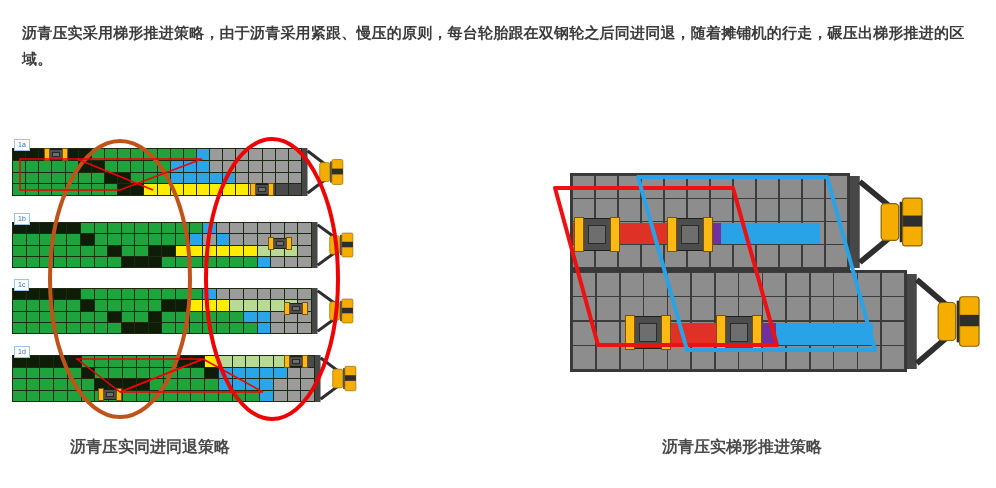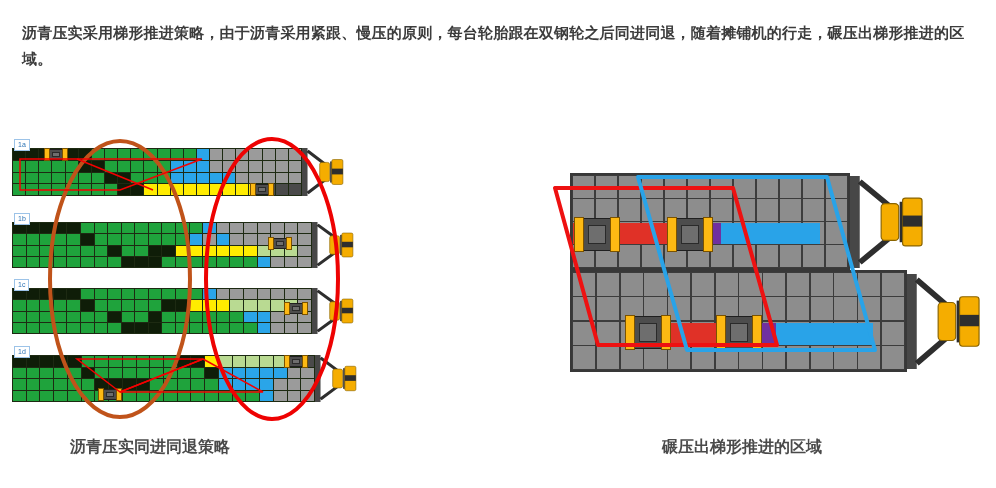--- a/index.html
+++ b/index.html
@@ -602,21 +602,21 @@
           <rect x="0" y="0" width="5" height="50" fill="#474747"></rect>
           <path d="M5,3 L21,17 M5,47 L21,33" stroke="#2e2e2e" stroke-width="3" fill="none"></path>
           <rect x="16" y="15" width="9" height="20" rx="2" fill="#f5ad00" stroke="#8a6400" stroke-width="0.6"></rect>
           <rect x="25.5" y="14" width="1.5" height="22" fill="#2e2e2e"></rect>
           <rect x="27" y="12" width="10" height="26" rx="1.5" fill="#f5ad00" stroke="#8a6400" stroke-width="0.6"></rect>
           <rect x="27" y="21.5" width="10" height="6" fill="#2e2e2e"></rect>
         </svg></div>
     </div>
 
   <div class="caption" id="cap-left" style="left: 70px; top: 437px;">沥青压实同进同退策略</div>
-  <div class="caption" id="cap-right" style="left: 662px; top: 437px;">碾压出梯形推进的区域</div>
+  <div class="caption" id="cap-right" style="left: 662px; top: 437px;">沥青压实梯形推进策略</div>
 
   <svg class="overlay" id="overlay-svg" width="996" height="488" viewBox="0 0 996 488">
       <ellipse cx="120" cy="279" rx="70" ry="138" fill="none" stroke="#c0531a" stroke-width="4"></ellipse>
       <ellipse cx="272" cy="279" rx="66" ry="140" fill="none" stroke="#ee0202" stroke-width="4"></ellipse>
       <path d="M20,159 L202,159 L120,190 L20,190 Z" fill="none" stroke="#f40000" stroke-width="1.5"></path>
       <path d="M77,159 L153,190" fill="none" stroke="#f40000" stroke-width="1.5"></path>
       <path d="M77,359 L203,359 L120,392 Z" fill="none" stroke="#f40000" stroke-width="1.5"></path>
       <path d="M203,359 L263,392 L120,392 Z" fill="none" stroke="#f40000" stroke-width="1.5"></path>
       <polygon points="555,188 733,188 777,345 598,345" fill="none" stroke="#ee1111" stroke-width="4" stroke-linejoin="round"></polygon>
       <polygon points="638,177 827,177 875,350 687,350" fill="none" stroke="#29a3e8" stroke-width="4" stroke-linejoin="round"></polygon>

